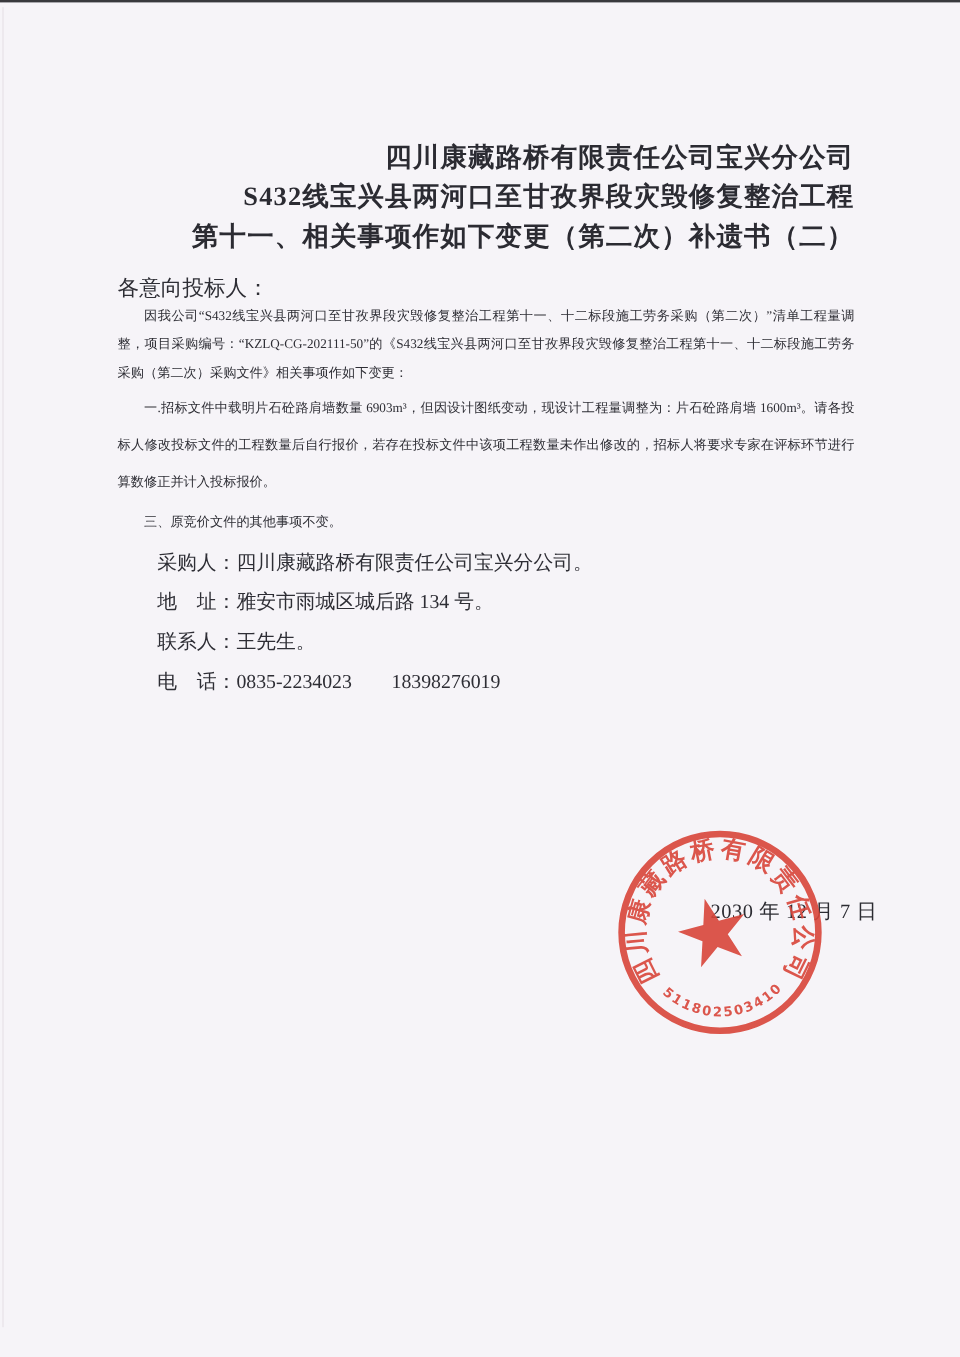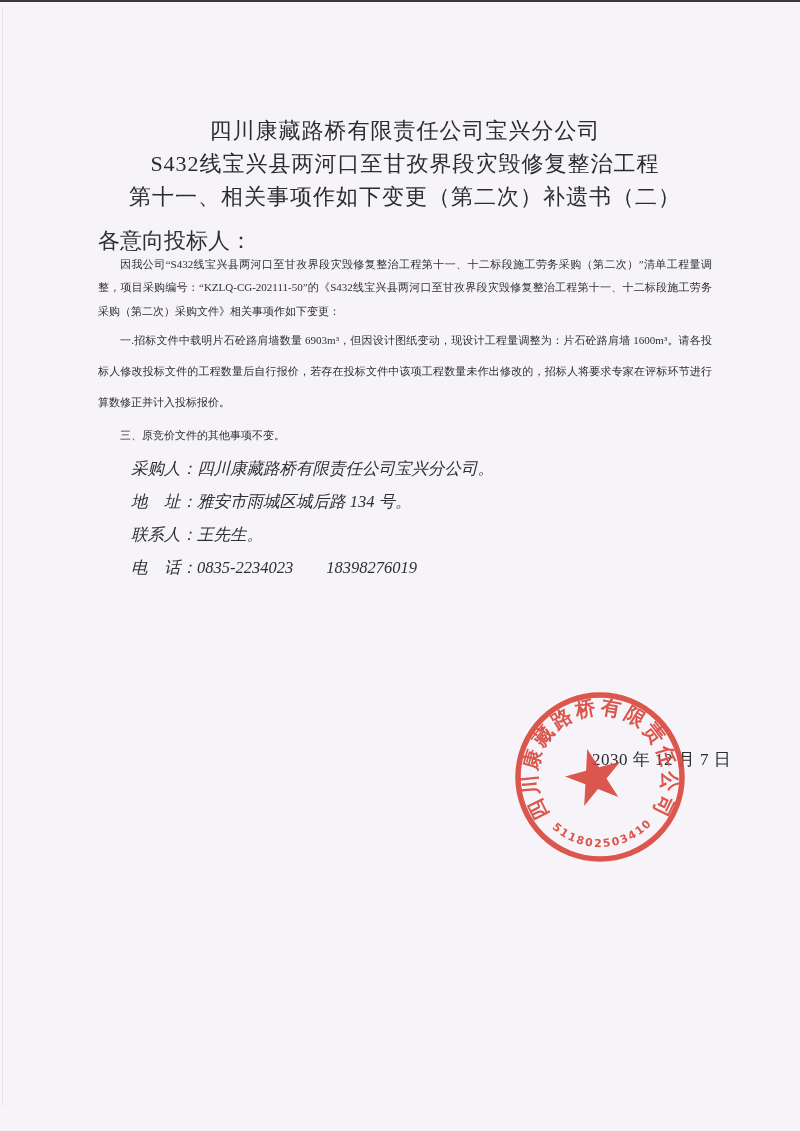--- a/index.html
+++ b/index.html
@@ -17,47 +17,46 @@
   }
   .scan-edge-left {
     position:absolute; top:6px; left:2px; width:1px; height:1100px;
     background:#e6e2e8;
   }
   .doc-column {
     position:absolute; left:98px; top:0; width:614px;
   }
   .doc-title {
     margin-top:114px;
-    text-align:center;
-    font-weight:400;
+    text-align:right;
+    font-weight:700;
     font-size:22px;
     line-height:33px;
     letter-spacing:1px;
     color:#2b2b32;
   }
   .salutation {
     margin-top:16px;
-    font-size:22px;
+    font-size:18px;
     line-height:23.5px;
   }
   .para {
     font-size:11px;
     text-align:justify;
     text-indent:2em;
   }
   .para-intro { line-height:23.5px; }
   .para-item1 { line-height:31px; margin-top:2px; }
   .para-item2 { line-height:31px; margin-top:-4px; }
   .para-item3 { line-height:31px; margin-top:2px; }
   .info-block { margin-top:1px; }
   .info-line {
     font-size:16.5px;
     line-height:33px;
     text-indent:2em;
-    font-style:italic;
   }
   .issue-date {
     position:absolute; left:592px; top:748px;
     font-size:17px;
     letter-spacing:0.5px;
     color:#2b2b31;
     z-index:1;
   }
   .company-seal {
     position:absolute; left:514px; top:691px;

